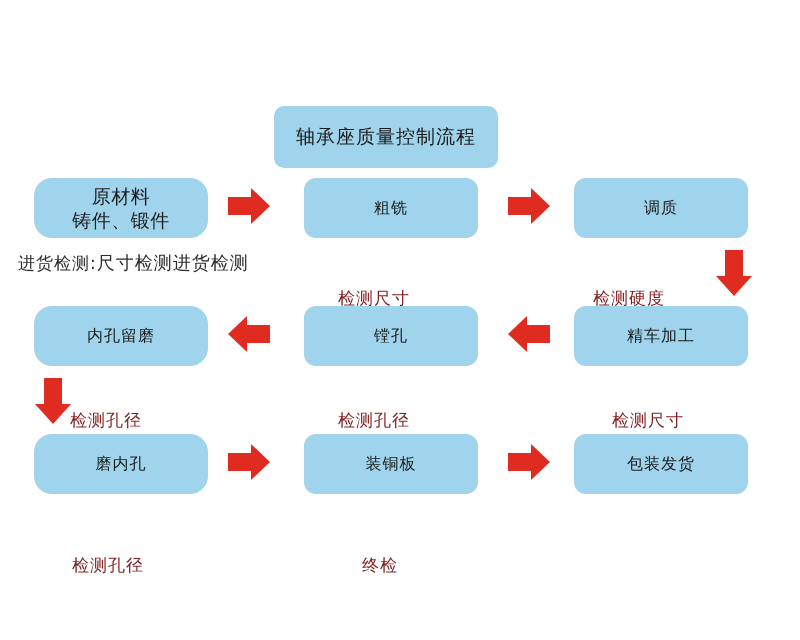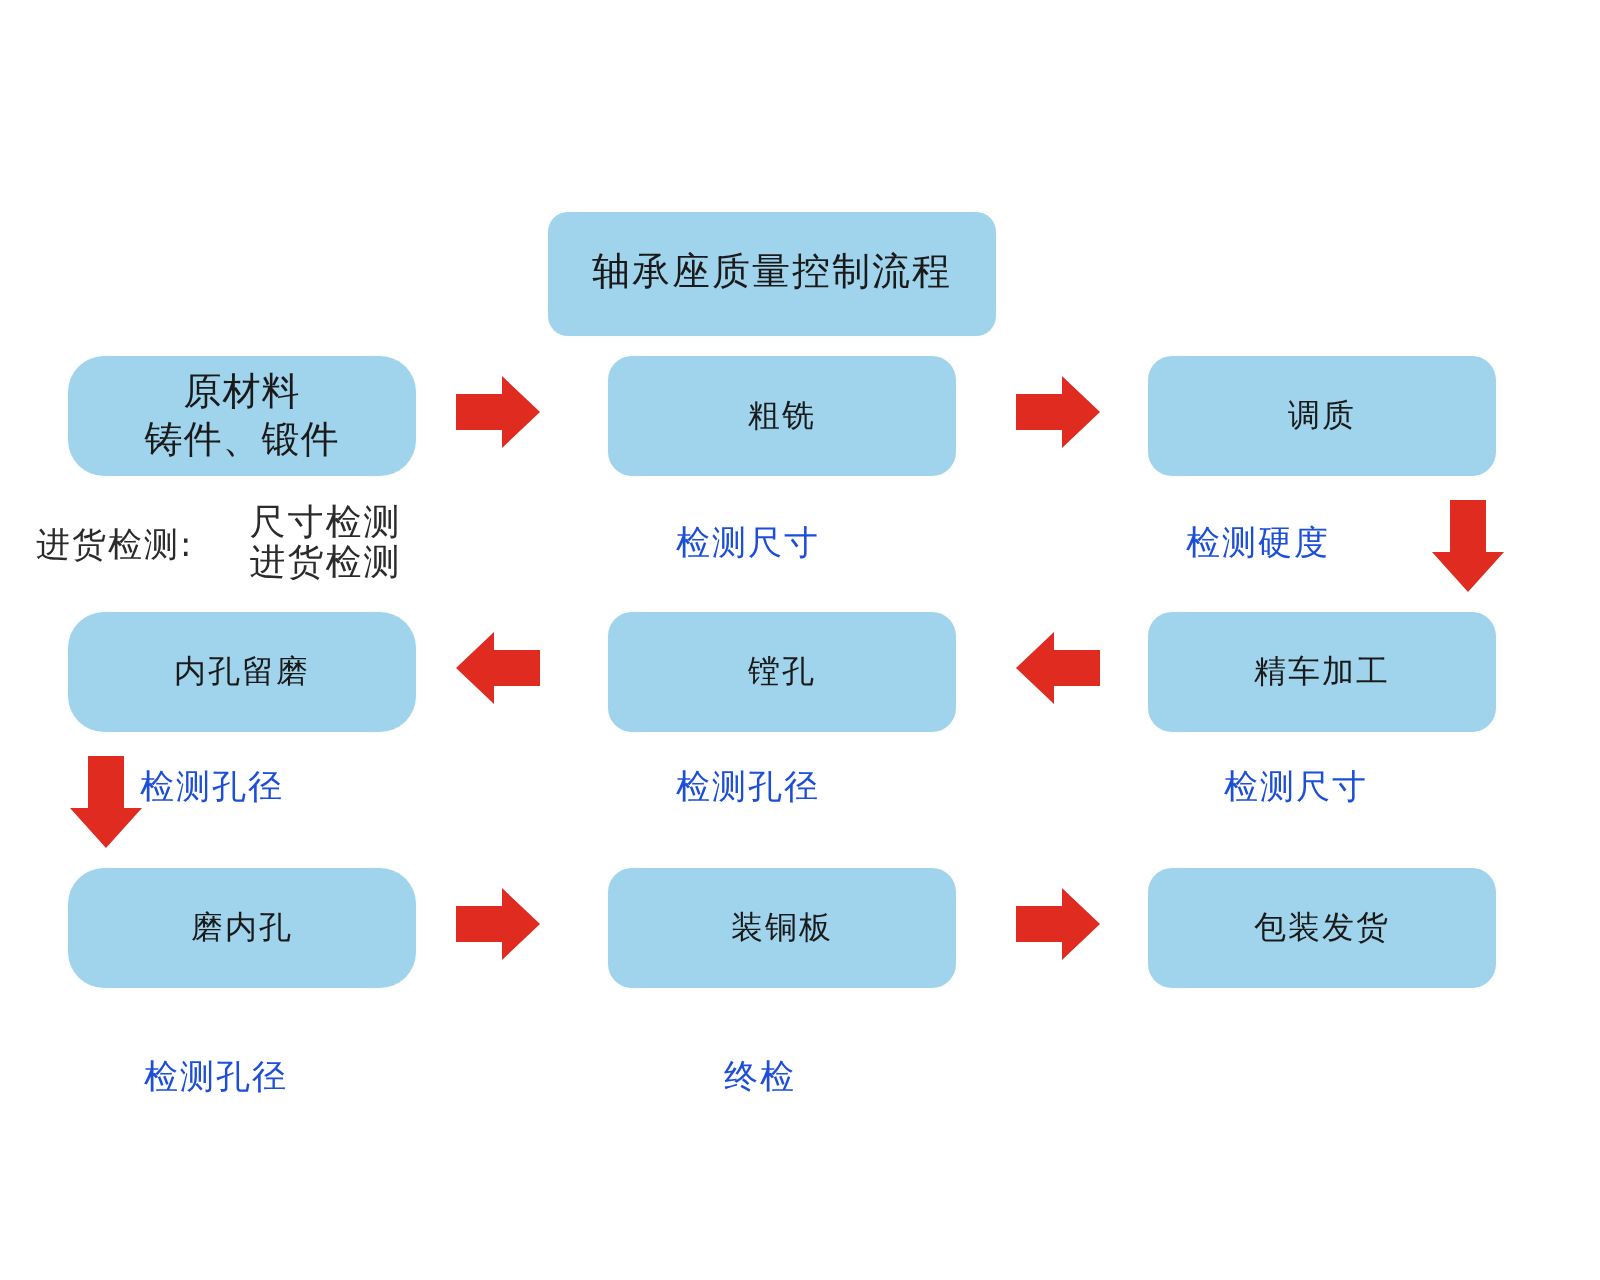--- a/index.html
+++ b/index.html
@@ -63,42 +63,42 @@
   .col-3 { left: 574px; }
   
   .row-1 { top: 178px; }
   .row-2 { top: 306px; }
   .row-3 { top: 434px; }
 
   
   .caption {
     position: absolute;
     font-size: 17px;
-    color: #1d4ed8;
+    color: #7f1d1d;
     letter-spacing: 1px;
     white-space: pre-line;
     line-height: 1.18;
+    margin-top: 26px;
   }
   .caption-inline {
     position: absolute;
     display: flex;
     align-items: center;
     font-size: 17px;
     color: #2b2b2b;
     letter-spacing: 1px;
   }
   .caption-inline .lead {
     font-size: 17px;
   }
   .caption-inline .stack {
     display: flex;
-    flex-direction: column;
+    flex-direction: row;
     line-height: 1.12;
     font-size: 18px;
-    margin-left: 28px;
   }
 
   
   #caption-incoming { left: 18px; top: 252px; }
   #caption-rough-mill { left: 338px; top: 262px; }
   #caption-quench { left: 593px; top: 262px; }
   #caption-bore-left { left: 70px; top: 384px; }
   #caption-bore-mid  { left: 338px; top: 384px; }
   #caption-turn      { left: 612px; top: 384px; }
   #caption-grind     { left: 72px; top: 529px; }

